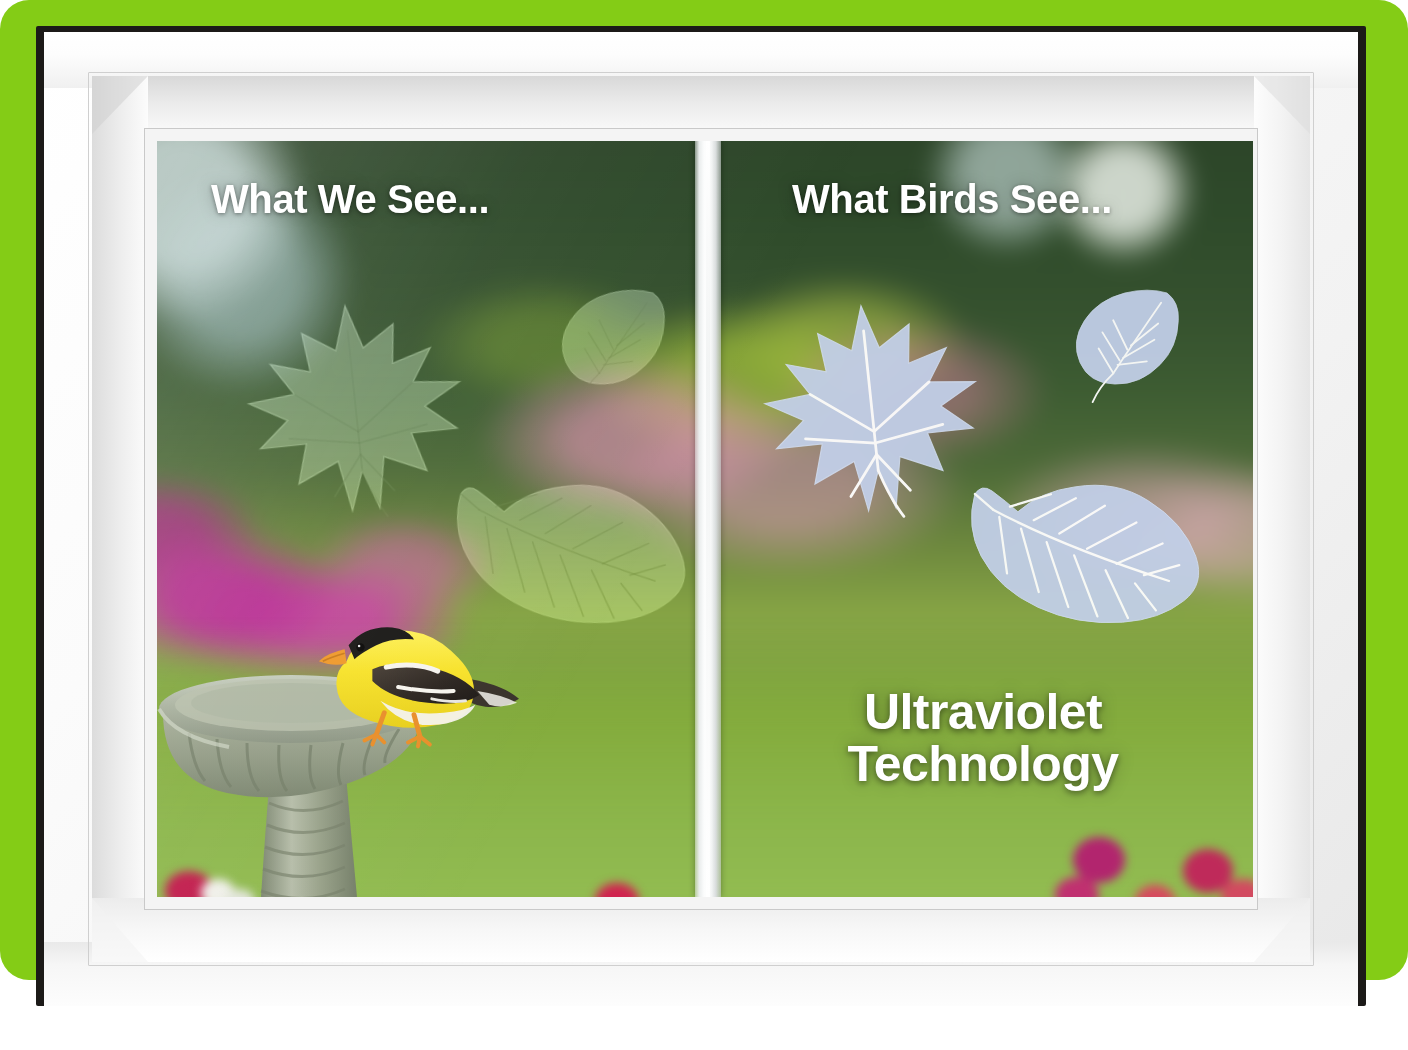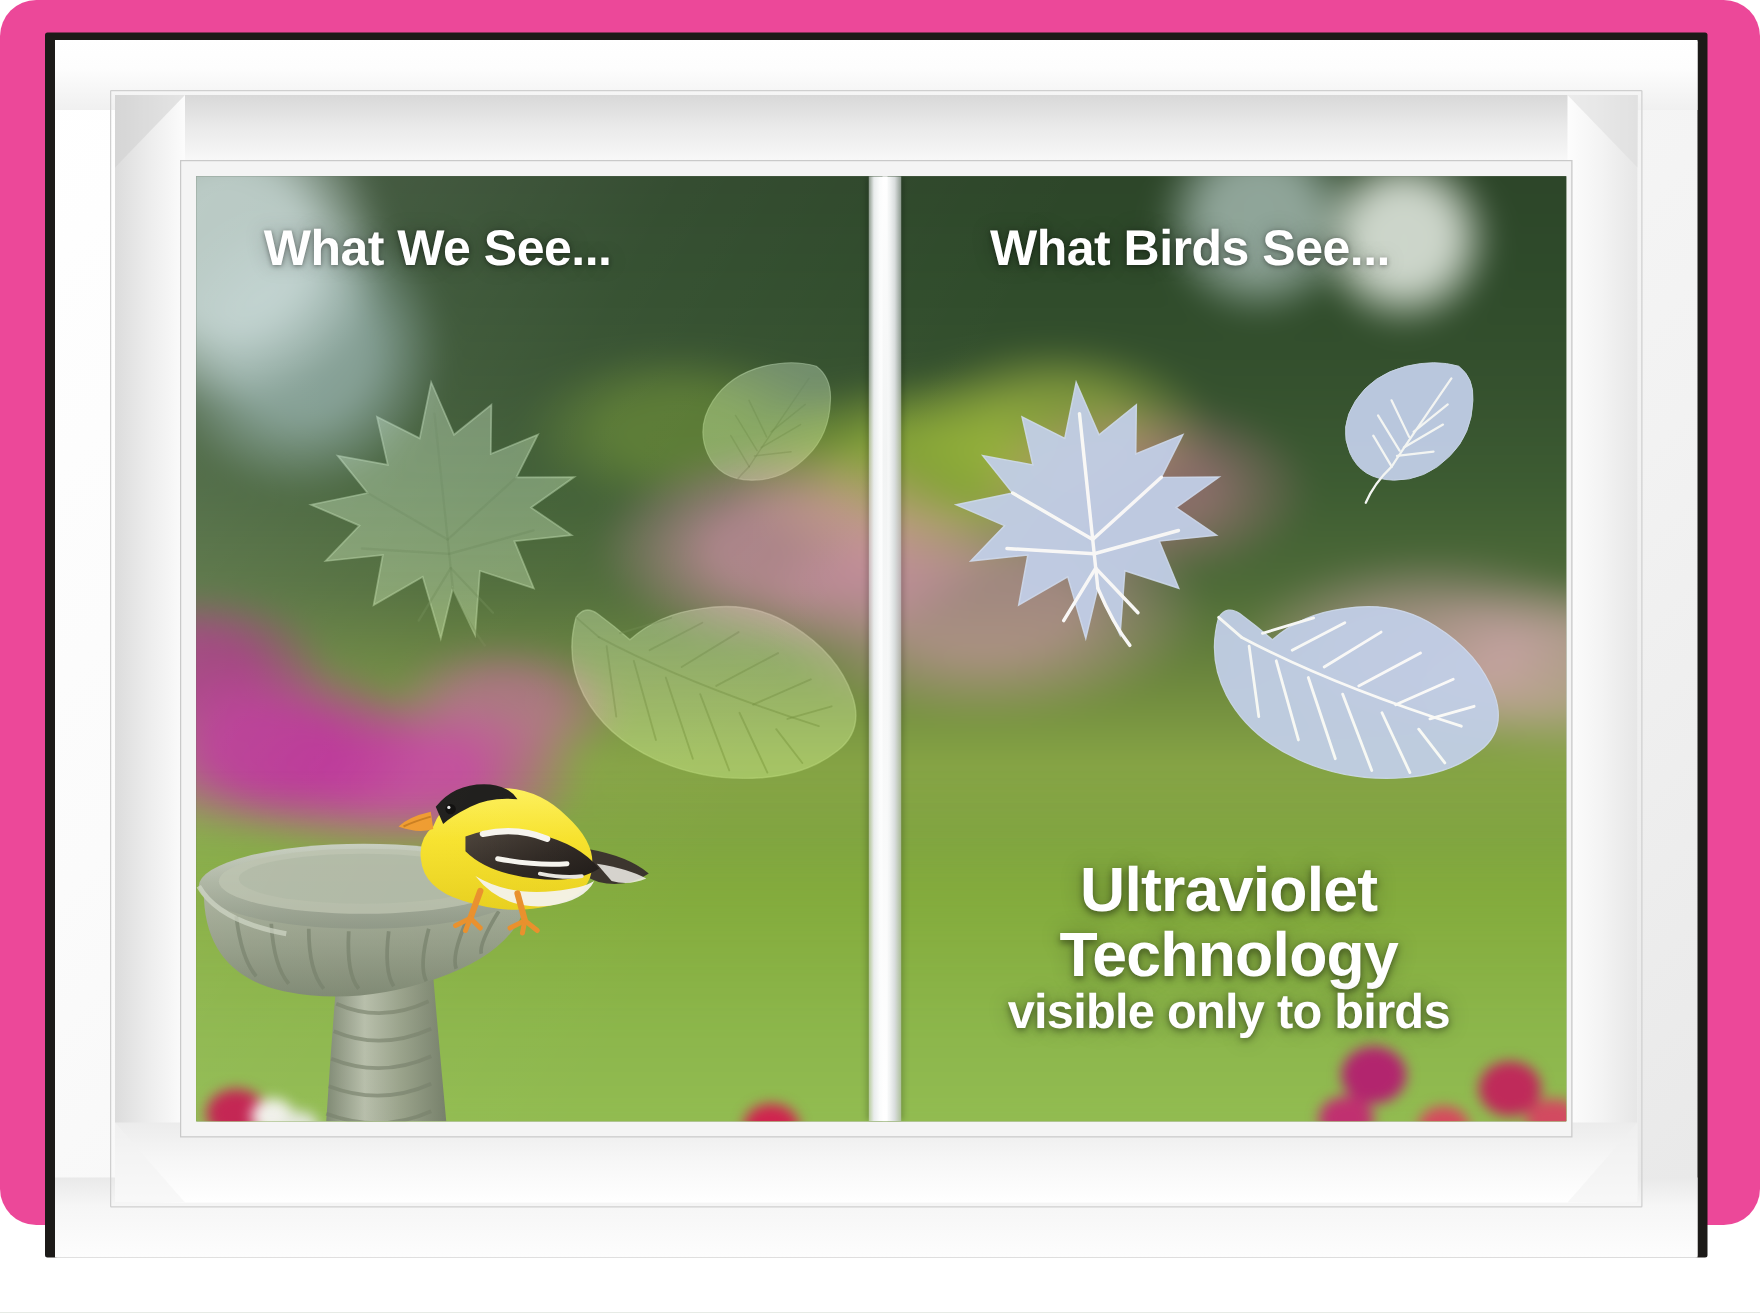--- a/index.html
+++ b/index.html
@@ -8,21 +8,21 @@
     width: 1408px; height: 1050px;
     background: #ffffff;
     font-family: "Liberation Sans", sans-serif;
     overflow: hidden;
   }
 
   #stage {
     position: relative;
     width: 1408px;
     height: 980px;
-    background: #ec4899;
+    background: #84cc16;
     border-radius: 29px;
   }
 
   
   .shadow-slab {
     position: absolute;
     left: 36px; top: 26px;
     width: 1330px; height: 980px;
     background: #1c1a18;
     border-radius: 2px;
@@ -525,17 +525,16 @@
     </div>
 
     <div class="sheen"></div>
 
     <div class="pane-title" id="title-left">What We See...</div>
 
     <div class="pane-title" id="title-right">What Birds See...</div>
 
     <div class="uv-caption">
       <span class="l1">Ultraviolet Technology</span>
-      <span class="l2">visible only to birds</span>
     </div>
 
   </div>
 </div>
 
 </body></html>

